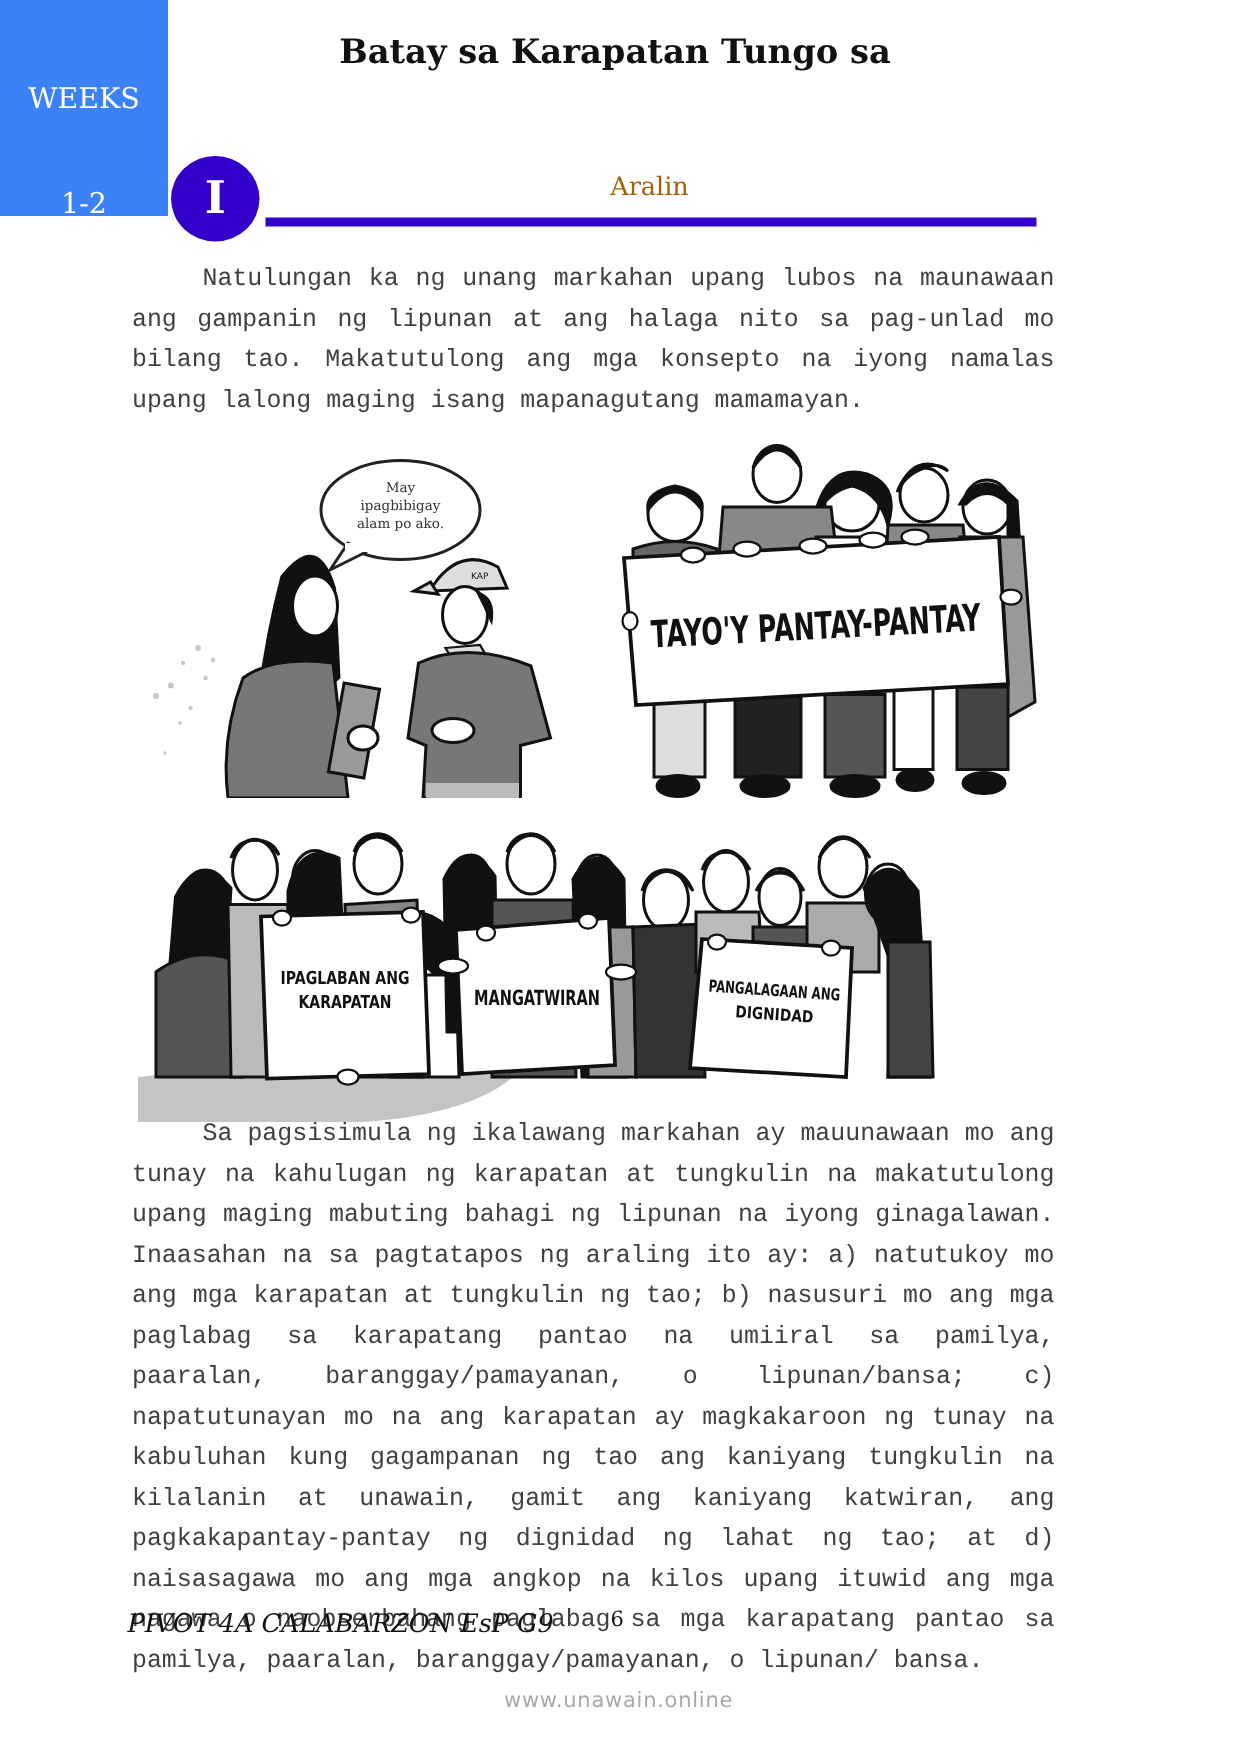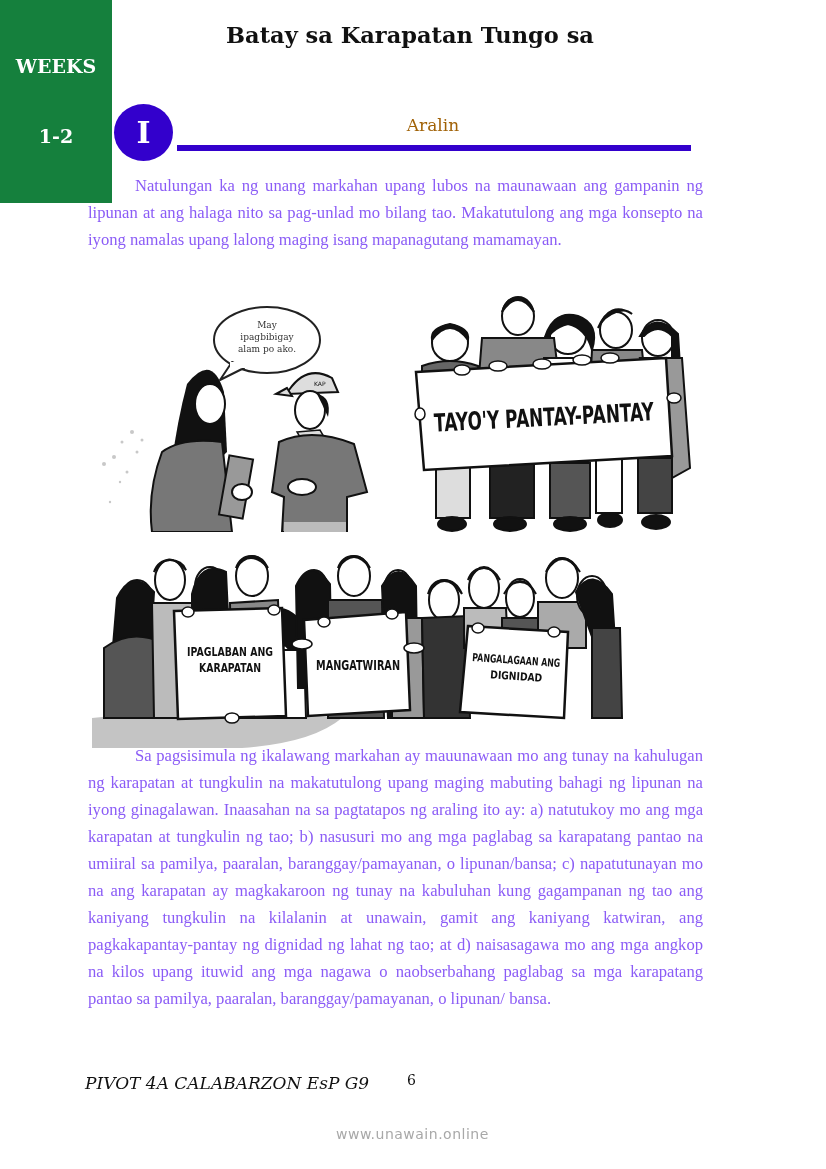--- a/index.html
+++ b/index.html
@@ -1,22 +1,22 @@
 <!DOCTYPE html>
 <html><head>
 <meta charset="utf-8">
 <style>
   * { margin: 0; padding: 0; box-sizing: border-box; }
   html, body { width: 826px; height: 1169px; background: #ffffff; overflow: hidden; }
   body { position: relative; font-family: "DejaVu Serif", "Liberation Serif", serif; color: #111; }
 
   .weeks-box {
-    position: absolute; left: 0; top: 0; width: 112px; height: 203px;
-    background: #15803d; color: #fff; text-align: center;
-    font-family: "DejaVu Serif", serif; font-weight: bold; font-size: 19px;
+    position: absolute; left: 0; top: 0; width: 112px; height: 144px;
+    background: #3b82f6; color: #fff; text-align: center;
+    font-family: "DejaVu Serif", serif; font-weight: normal; font-size: 19px;
   }
   .weeks-box .w1 { position: absolute; top: 55px; left: 0; width: 100%; }
   .weeks-box .w2 { position: absolute; top: 93px; left: 0; width: 100%; margin-top: 32px; }
 
   .roman-circle {
     position: absolute; left: 114px; top: 104px; width: 59px; height: 57px;
     border-radius: 50%; background: #3300cc; color: #fff;
     font-family: "DejaVu Serif", serif; font-weight: bold; font-size: 30px;
     display: flex; align-items: center; justify-content: center;
   }
@@ -29,22 +29,22 @@
     font-family: "DejaVu Serif", serif; font-weight: bold; font-size: 22.5px; line-height: 31px;
     color: #111;
   }
   .subtitle {
     position: absolute; left: 180px; top: 115px; width: 506px; text-align: center;
     font-family: "DejaVu Serif", serif; font-size: 17px; color: #a16207;
   }
 
   .para {
     position: absolute; left: 88px; width: 615px;
-    font-family: Liberation Serif, serif; font-size: 16.6px;
-    line-height: 27px; text-align: justify; color: #8b5cf6;
+    font-family: Liberation Mono, monospace; font-size: 16.6px;
+    line-height: 27px; text-align: justify; color: #404040;
   }
   .para .indent { display: inline-block; width: 47px; }
   .p1 { top: 172px; }
   .p2 { top: 742px; }
 
   .fig { position: absolute; }
   .fig1 { left: 92px; top: 292px; width: 300px; height: 240px; }
   .fig2 { left: 410px; top: 288px; width: 290px; height: 245px; }
   .fig3 { left: 92px; top: 538px; width: 592px; height: 210px; }
 

